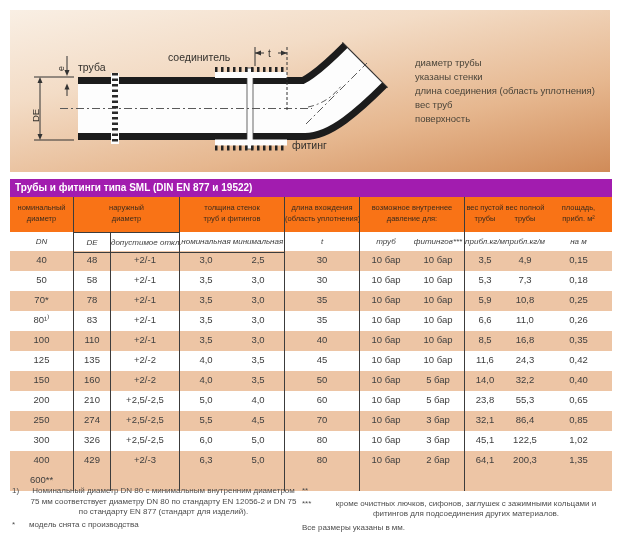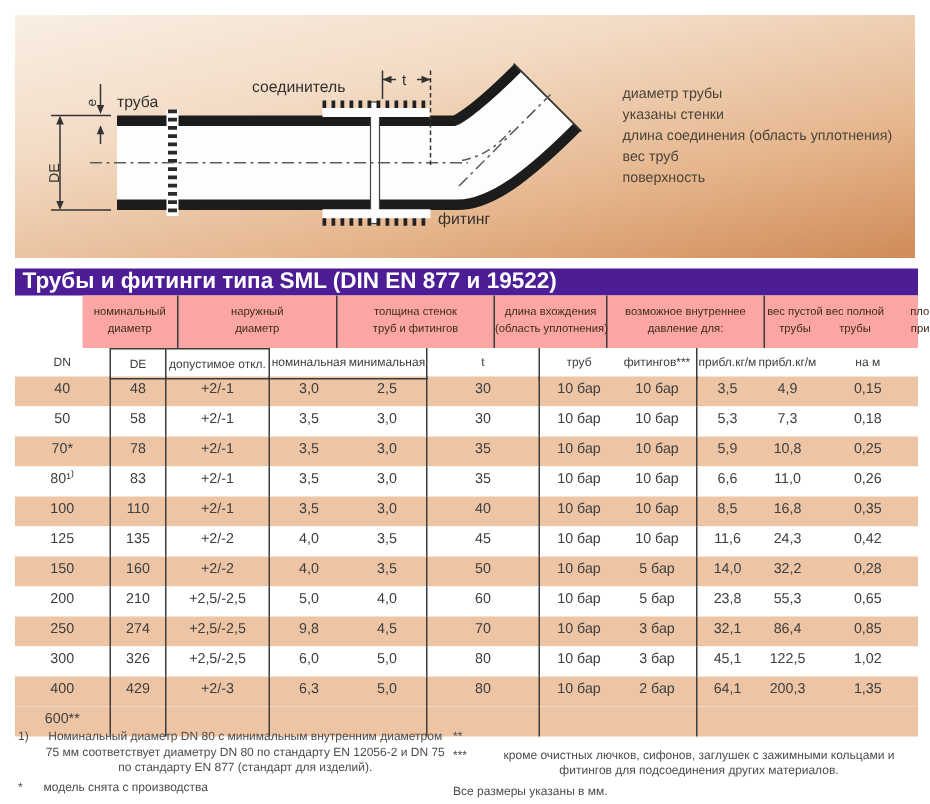--- a/index.html
+++ b/index.html
@@ -9,29 +9,29 @@
   
   .hero{position:absolute;left:10px;top:10px;width:600px;height:162px;
         background:linear-gradient(168deg,#f9efe4 0%,#f3dcc6 32%,#e6b78f 68%,#d08b58 100%);}
   .hero svg{position:absolute;left:0;top:0;}
   .notes{position:absolute;left:405px;top:46px;width:190px;}
   .notes-title{font-size:10px;font-weight:bold;color:#72300f;margin-bottom:7px;}
   .note-item{font-size:9.5px;color:#4a4439;line-height:14px;white-space:nowrap;}
 
   
   .table-wrap{position:absolute;left:10px;top:179px;width:602px;}
-  .title-bar{height:18px;line-height:18px;background:#4c1d95;color:#ffffff;
-             font-size:15px;font-weight:bold;padding-left:5px;box-sizing:border-box;}
+  .title-bar{height:18px;line-height:18px;background:#a21caf;color:#ffffff;
+             font-size:10px;font-weight:bold;padding-left:5px;box-sizing:border-box;}
   .ghead{display:grid;grid-template-columns:64px 106px 105px 75px 105px 40px 40px 67px;
-         height:35px;background:#fca5a5;margin-left:45px;}
+         height:35px;background:#f97316;}
   .gcell{box-sizing:border-box;text-align:center;font-size:7.5px;line-height:11px;
          padding-top:5px;color:#3d2c1d;white-space:nowrap;overflow:visible;}
   .subhead{display:grid;grid-template-columns:64px 37px 69px 52px 53px 75px 52px 53px 40px 40px 67px;
            height:19px;background:#ffffff;font-size:8px;}
-  .subhead .cell{line-height:19px;}
+  .subhead .cell{line-height:19px;font-style:italic;}
   .tbody .trow{display:grid;grid-template-columns:64px 37px 69px 52px 53px 75px 52px 53px 40px 40px 67px;
                height:20px;background:#ffffff;}
   .trow.stripe{background:#edc5a5;}
   .cell{box-sizing:border-box;text-align:center;white-space:nowrap;}
   .trow .cell{font-size:9.5px;line-height:17px;color:#3e3e3e;}
   .br{border-right:1px solid #3c3c3c;}
   .bb{border-bottom:1px solid #3c3c3c;}
   .bt{border-top:1px solid #3c3c3c;}
 
   
@@ -255,40 +255,40 @@
           <div class="cell br">150</div>
           <div class="cell br">160</div>
           <div class="cell br">+2/-2</div>
           <div class="cell">4,0</div>
           <div class="cell br">3,5</div>
           <div class="cell br">50</div>
           <div class="cell">10 бар</div>
           <div class="cell br">5 бар</div>
           <div class="cell">14,0</div>
           <div class="cell">32,2</div>
-          <div class="cell">0,28</div>
+          <div class="cell">0,40</div>
         </div>
         <div class="trow">
           <div class="cell br">200</div>
           <div class="cell br">210</div>
           <div class="cell br">+2,5/-2,5</div>
           <div class="cell">5,0</div>
           <div class="cell br">4,0</div>
           <div class="cell br">60</div>
           <div class="cell">10 бар</div>
           <div class="cell br">5 бар</div>
           <div class="cell">23,8</div>
           <div class="cell">55,3</div>
           <div class="cell">0,65</div>
         </div>
         <div class="trow stripe">
           <div class="cell br">250</div>
           <div class="cell br">274</div>
           <div class="cell br">+2,5/-2,5</div>
-          <div class="cell">9,8</div>
+          <div class="cell">5,5</div>
           <div class="cell br">4,5</div>
           <div class="cell br">70</div>
           <div class="cell">10 бар</div>
           <div class="cell br">3 бар</div>
           <div class="cell">32,1</div>
           <div class="cell">86,4</div>
           <div class="cell">0,85</div>
         </div>
         <div class="trow">
           <div class="cell br">300</div>

